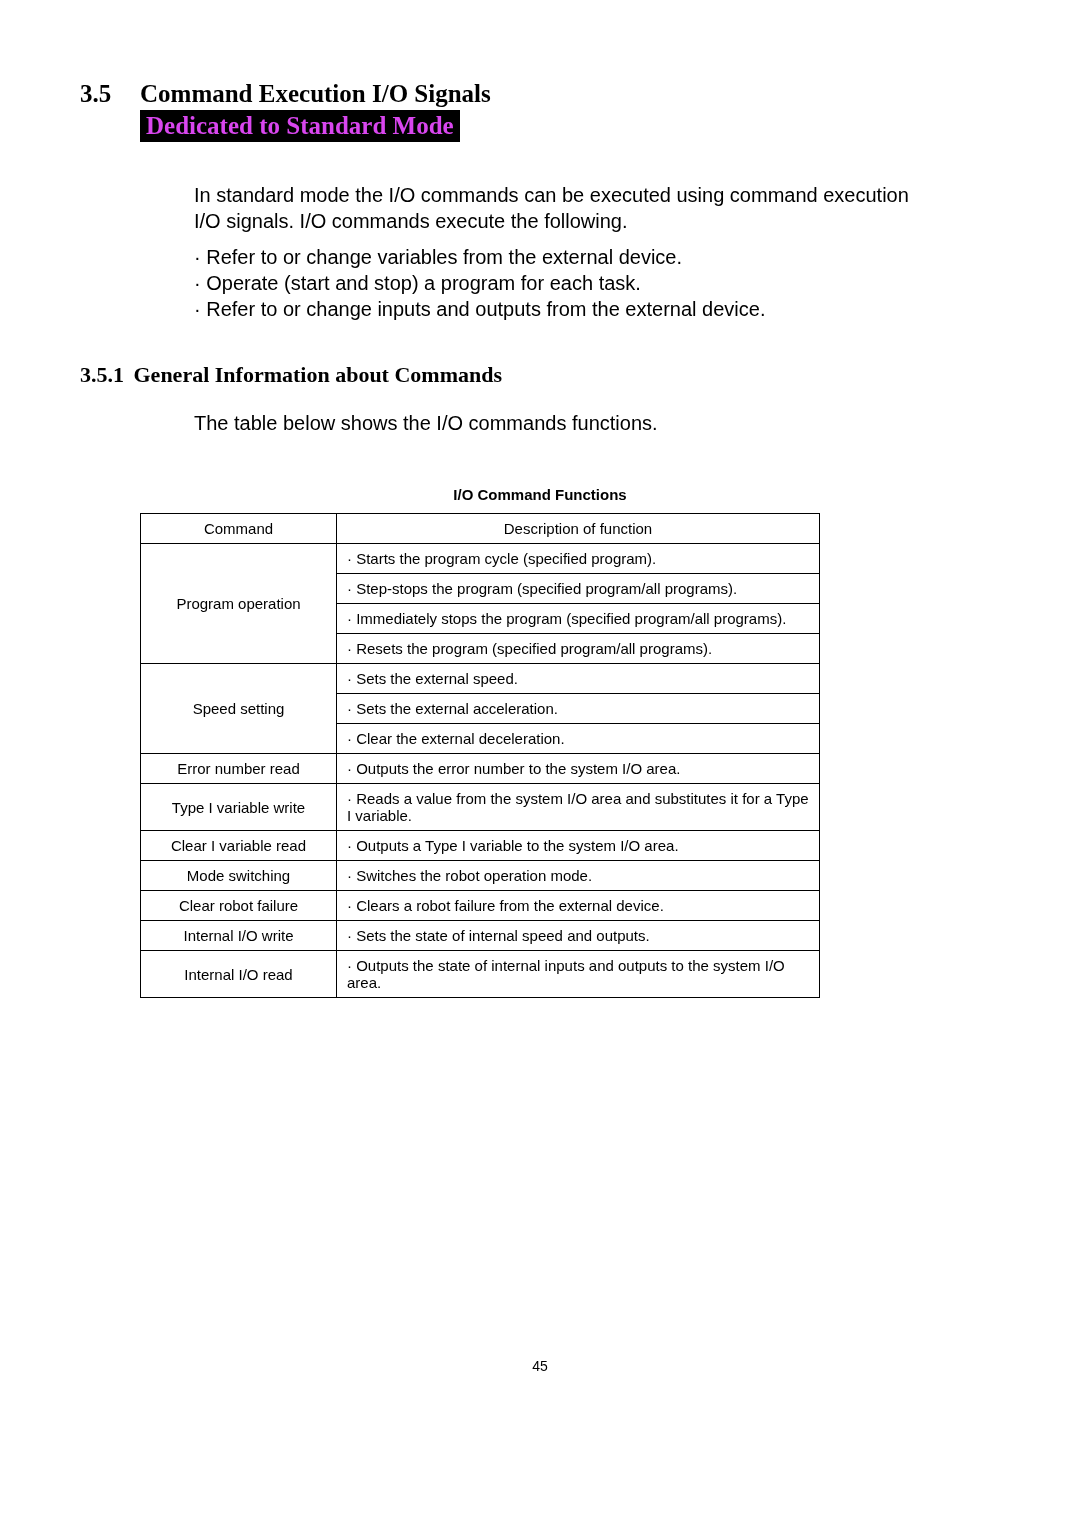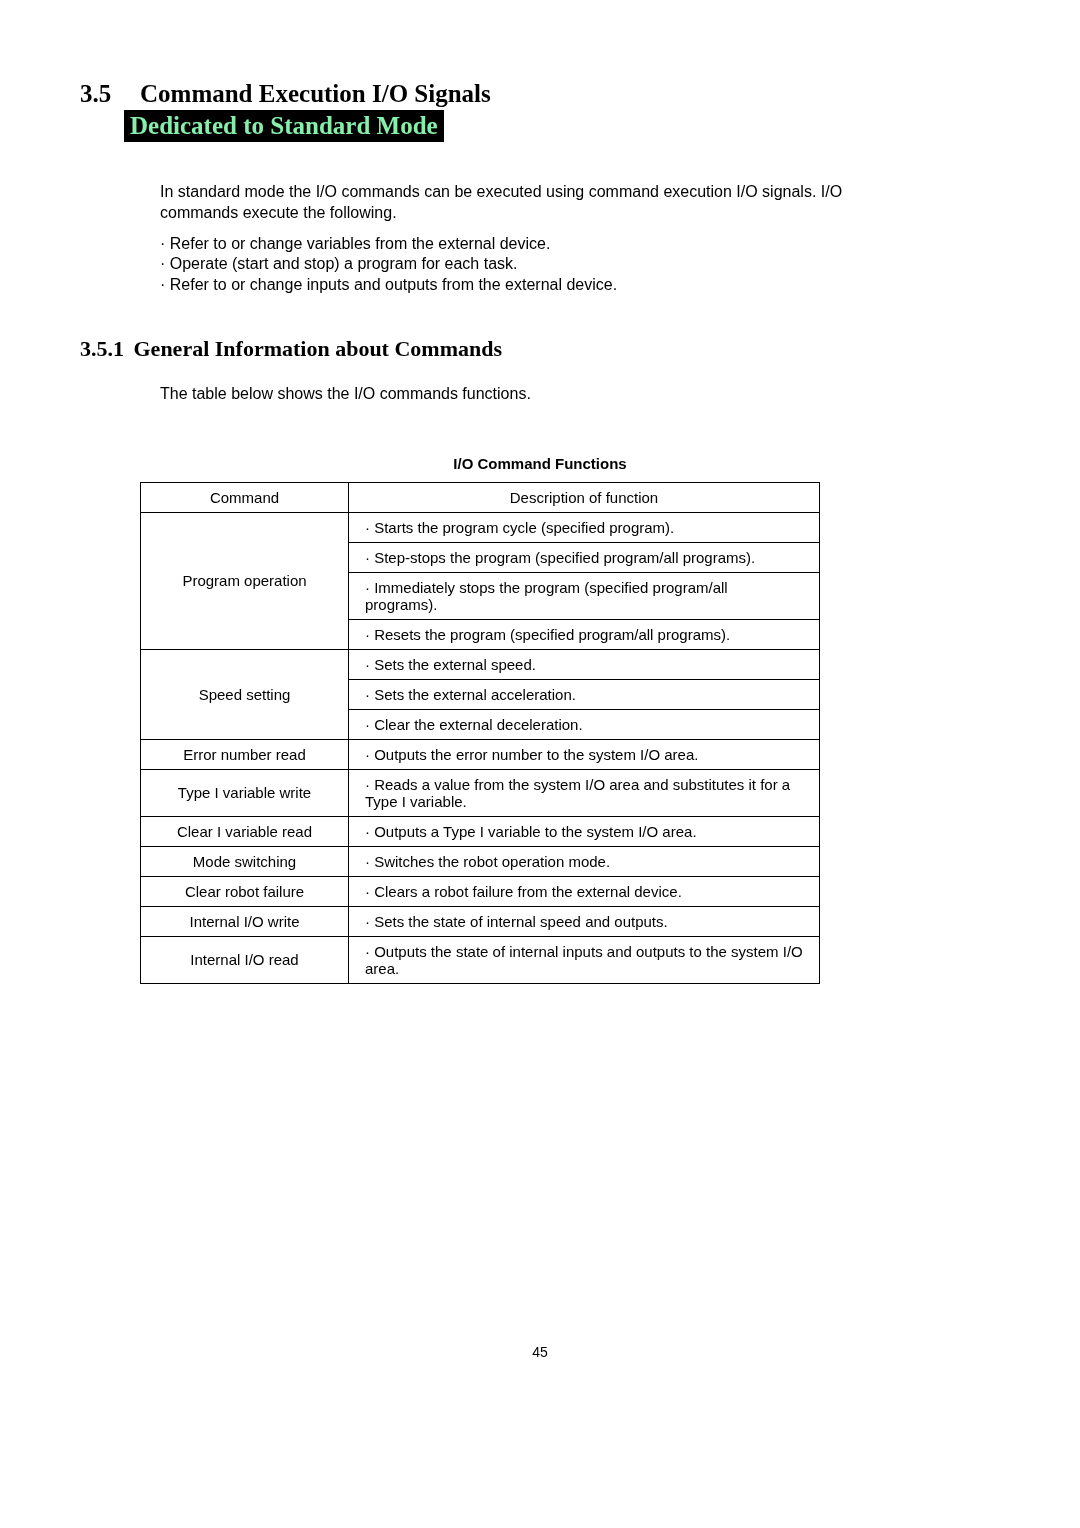--- a/index.html
+++ b/index.html
@@ -22,30 +22,30 @@
   }
   .h1-num {
     display: inline-block;
     width: 60px;
   }
   .h1-sub {
     font-family: "Times New Roman", Times, serif;
     font-size: 25px;
     font-weight: bold;
     background: #000;
-    color: #86efac;
+    color: #d946ef;
     display: inline-block;
     padding: 2px 6px;
-    margin-left: 44px;
+    margin-left: 60px;
     margin-top: 2px;
   }
   .body-block {
-    margin-left: 80px;
+    margin-left: 114px;
     margin-right: 80px;
-    font-size: 16px;
+    font-size: 20px;
     line-height: 1.3;
   }
   .para {
     margin-bottom: 10px;
   }
   .bullet {
     margin: 0;
     padding: 0;
   }
   .h2 {
@@ -67,21 +67,21 @@
     margin-bottom: 10px;
   }
   table {
     border-collapse: collapse;
     width: 680px;
     margin-left: 60px;
     font-size: 15px;
   }
   td {
     border: 1px solid #000;
-    padding: 6px 16px;
+    padding: 6px 10px;
     vertical-align: middle;
   }
   td.cmd {
     text-align: center;
     width: 175px;
   }
   td.desc-head {
     text-align: center;
   }
   .page-num {

